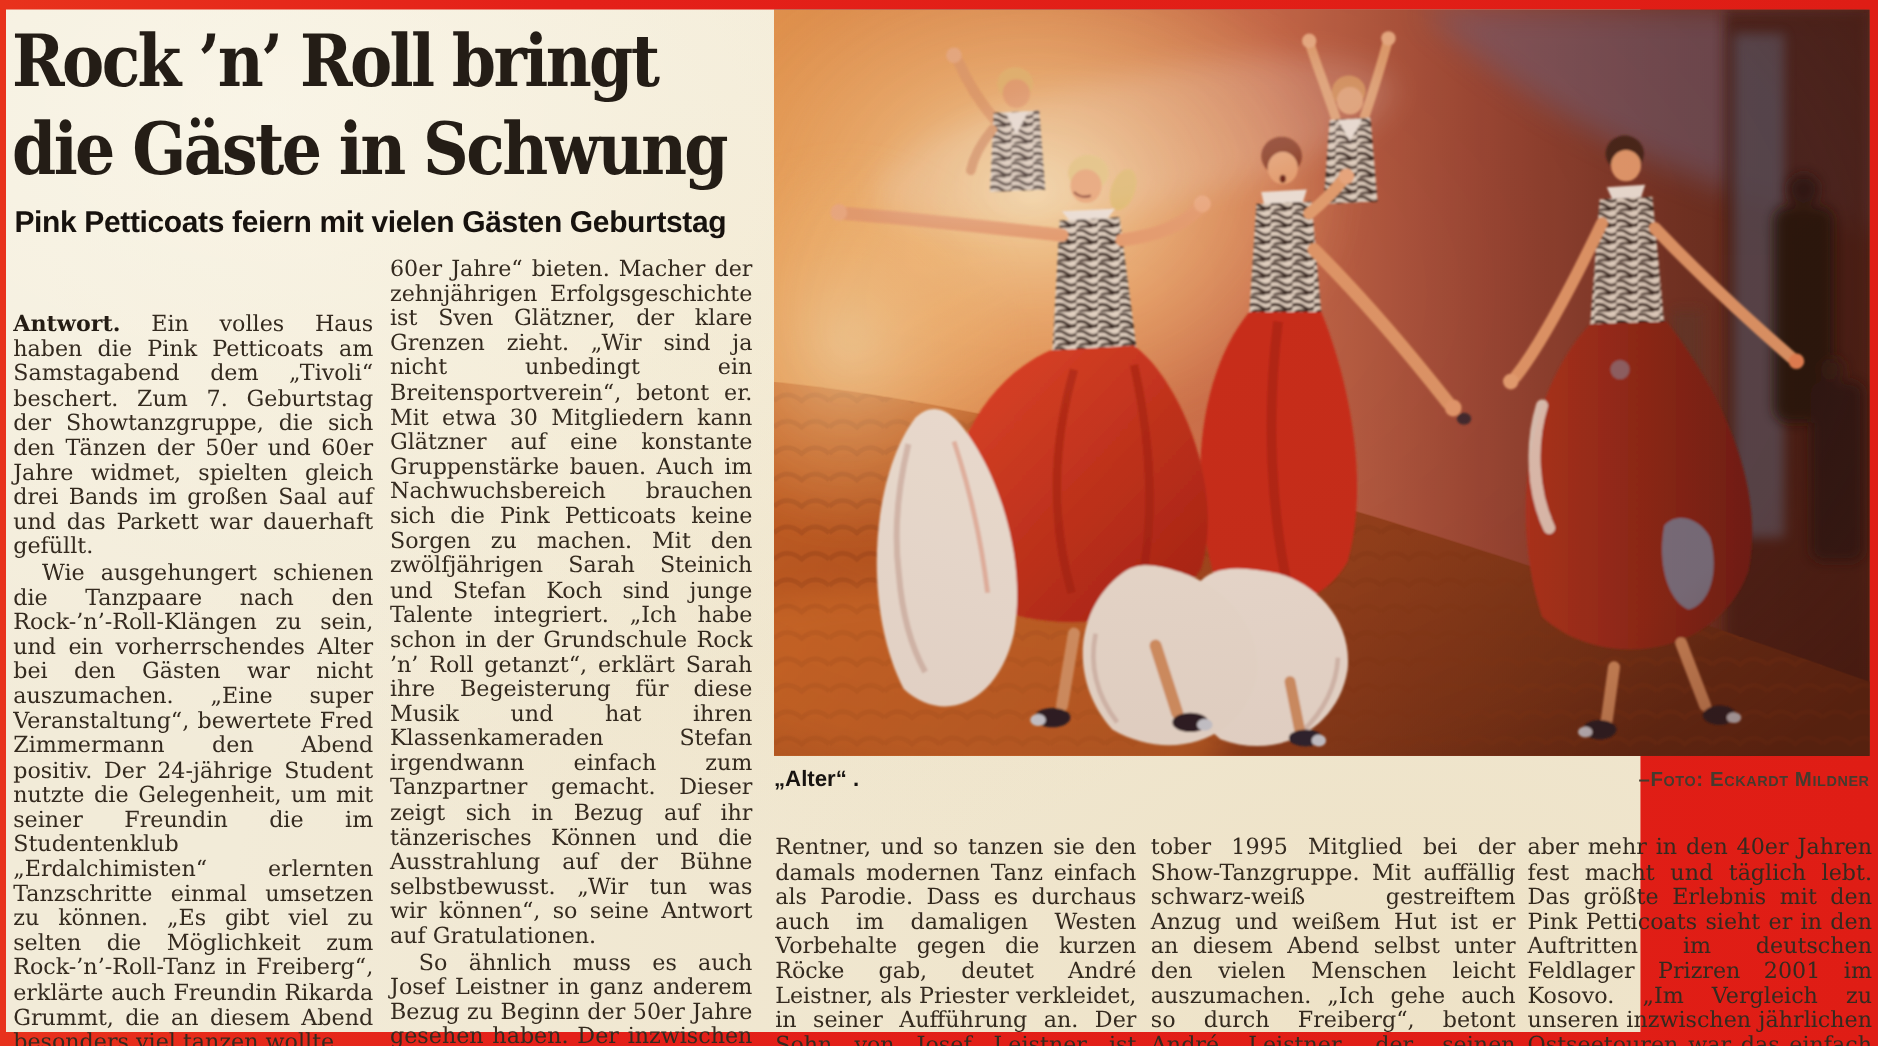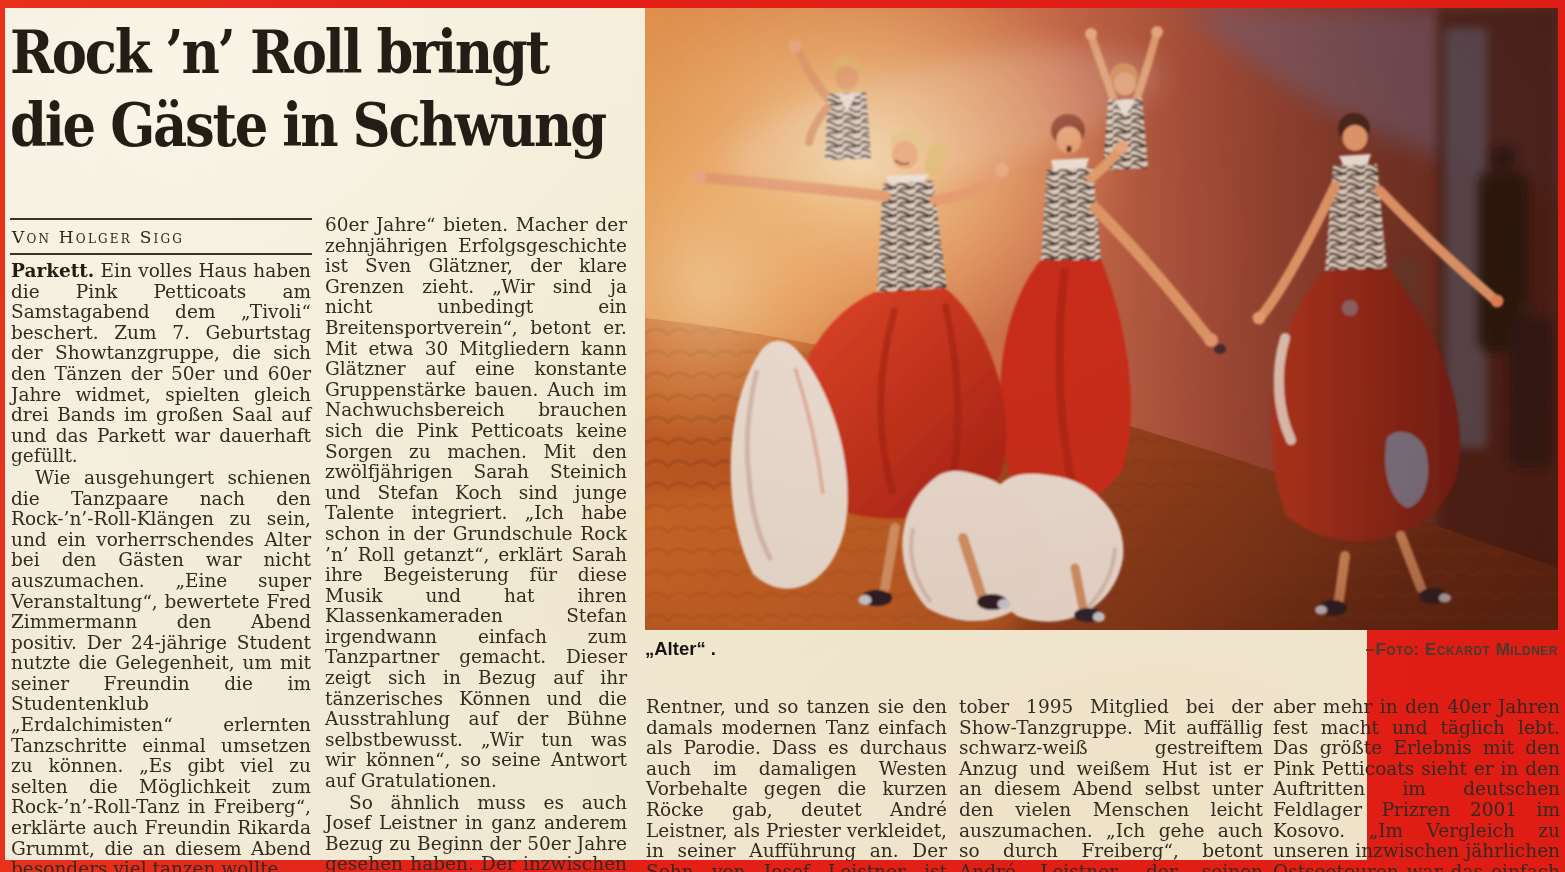--- a/index.html
+++ b/index.html
@@ -67,25 +67,25 @@
 </head>
 <body>
 
 <div class="paper">
 
   <div class="headline">
     <div>Rock ’n’ Roll bringt</div>
     <div>die Gäste in Schwung</div>
   </div>
 
-
-  <div class="byline">Von Holger Sigg</div>
+  <div class="subhead">Pink Petticoats feiern mit vielen Gästen Geburtstag</div>
+
 
   <div class="bodycol" id="col1">
-    <p><span class="lead">Parkett.</span><span> Ein volles Haus haben die Pink Petticoats am Samstagabend dem „Tivoli“ beschert. Zum 7. Geburtstag der Showtanzgruppe, die sich den Tänzen der 50er und 60er Jahre widmet, spielten gleich drei Bands im großen Saal auf und das Parkett war dauerhaft gefüllt.</span></p>
+    <p><span class="lead">Antwort.</span><span> Ein volles Haus haben die Pink Petticoats am Samstagabend dem „Tivoli“ beschert. Zum 7. Geburtstag der Showtanzgruppe, die sich den Tänzen der 50er und 60er Jahre widmet, spielten gleich drei Bands im großen Saal auf und das Parkett war dauerhaft gefüllt.</span></p>
     <p class="indent">Wie ausgehungert schienen die Tanzpaare nach den Rock-’n’-Roll-Klängen zu sein, und ein vorherrschendes Alter bei den Gästen war nicht auszumachen. „Eine super Veranstaltung“, bewertete Fred Zimmermann den Abend positiv. Der 24-jährige Student nutzte die Gelegenheit, um mit seiner Freundin die im Studentenklub „Erdalchimisten“ erlernten Tanzschritte einmal umsetzen zu können. „Es gibt viel zu selten die Möglichkeit zum Rock-’n’-Roll-Tanz in Freiberg“, erklärte auch Freundin Rikarda Grummt, die an diesem Abend besonders viel tanzen wollte.</p>
 
   </div>
 
   <div class="bodycol" id="col2">
     <p>60er Jahre“ bieten. Macher der zehnjährigen Erfolgsgeschichte ist Sven Glätzner, der klare Grenzen zieht. „Wir sind ja nicht unbedingt ein Breitensportverein“, betont er. Mit etwa 30 Mitgliedern kann Glätzner auf eine konstante Gruppenstärke bauen. Auch im Nachwuchsbereich brauchen sich die Pink Petticoats keine Sorgen zu machen. Mit den zwölfjährigen Sarah Steinich und Stefan Koch sind junge Talente integriert. „Ich habe schon in der Grundschule Rock ’n’ Roll getanzt“, erklärt Sarah ihre Begeisterung für diese Musik und hat ihren Klassenkameraden Stefan irgendwann einfach zum Tanzpartner gemacht. Dieser zeigt sich in Bezug auf ihr tänzerisches Können und die Ausstrahlung auf der Bühne selbstbewusst. „Wir tun was wir können“, so seine Antwort auf Gratulationen.</p>
     <p class="indent">So ähnlich muss es auch Josef Leistner in ganz anderem Bezug zu Beginn der 50er Jahre gesehen haben. Der inzwischen 72-Jährige gehörte damals einer Volkstanzgruppe in der DDR an. „Rock ’n’ Roll durften wir nicht tanzen, aber eine Parodie darauf schon“, erklärte der</p>
   </div>
 
   <div class="photo" role="img" aria-label="Fünf Tänzerinnen der Pink Petticoats in roten Röcken mit weißen Petticoats und Zebra-Tops auf der Bühne">

